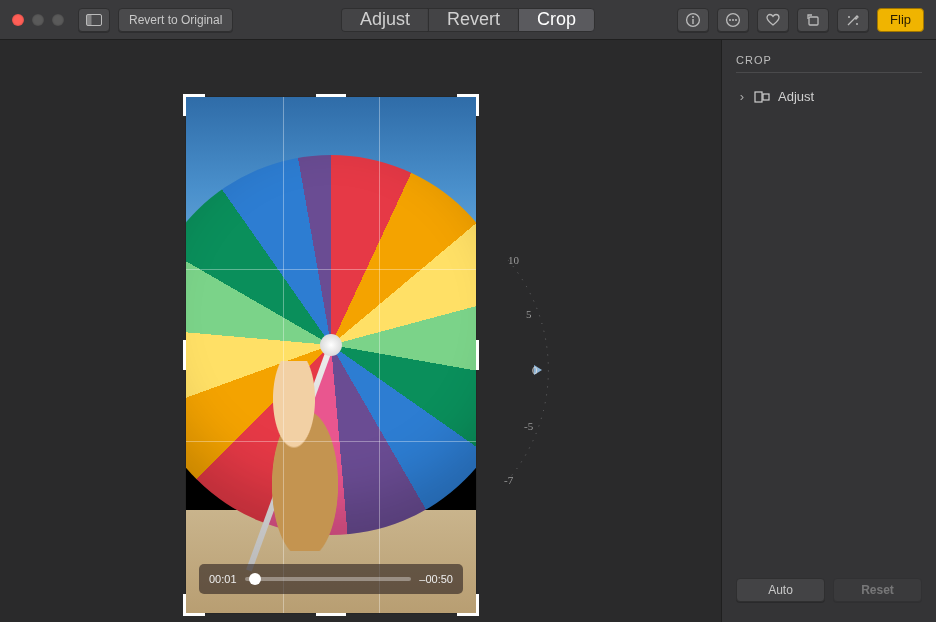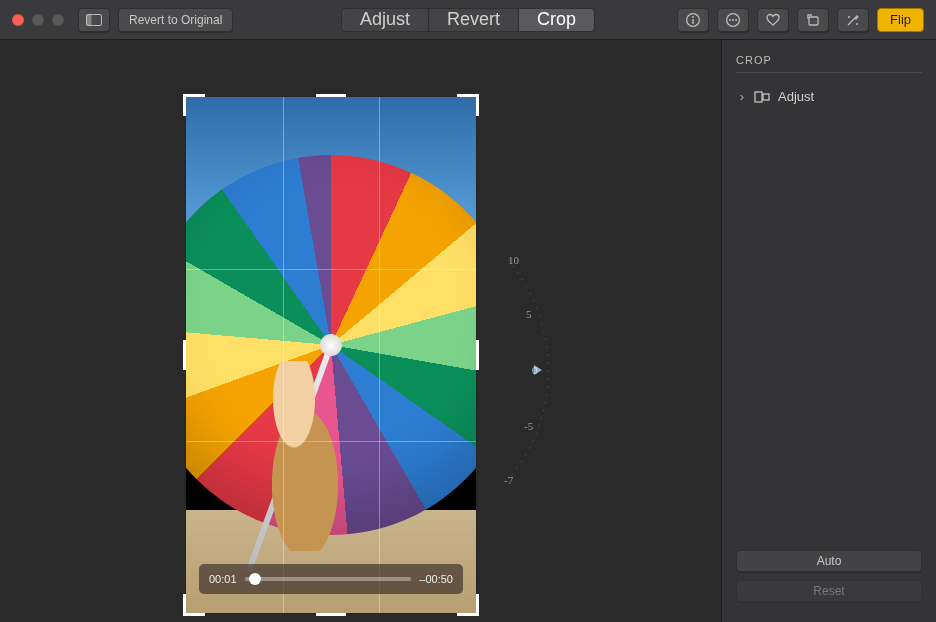--- a/index.html
+++ b/index.html
@@ -107,24 +107,23 @@
       padding: 6px 2px;
       color:#d0d0d0;
       cursor:pointer;
       font-size:13px;
     }
     .side-row .chev { width:8px; text-align:center; color:#aaa;}
     .side-footer{
       margin-top:auto;
       display:flex; gap:8px;
       padding-bottom:6px;
-      flex-direction:column;
     }
     .side-footer .tb-btn{ flex:1; justify-content:center; background:#434345;}
-    .side-footer .disabled{ opacity:.45; cursor:default;}
+    .side-footer .disabled{ opacity:.45; cursor:default;font-weight:bold;}
 
     
     .canvas {
       position:absolute;
       left: 185px; top: 56px;
       width: 292px; height: 518px;
       background:#000;
     }
     .photo {
       position:absolute; inset:0;

